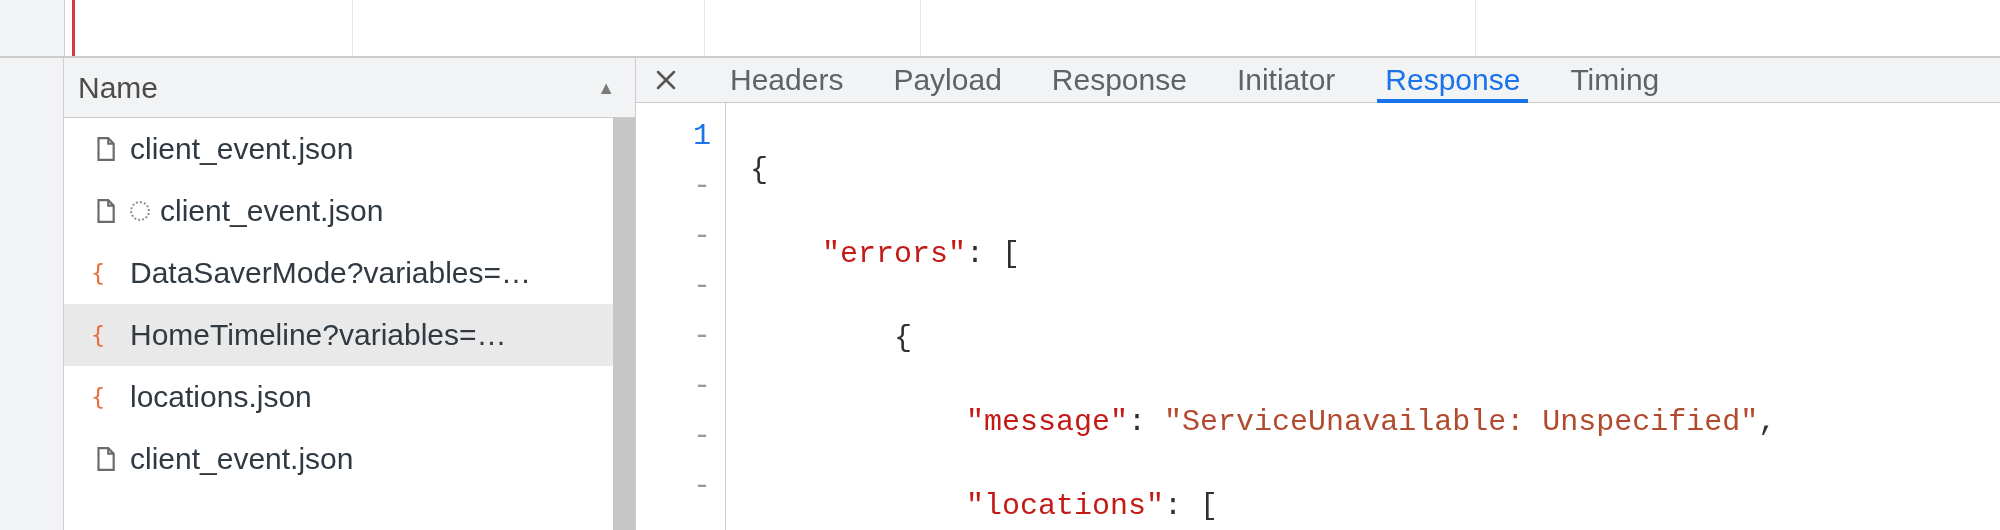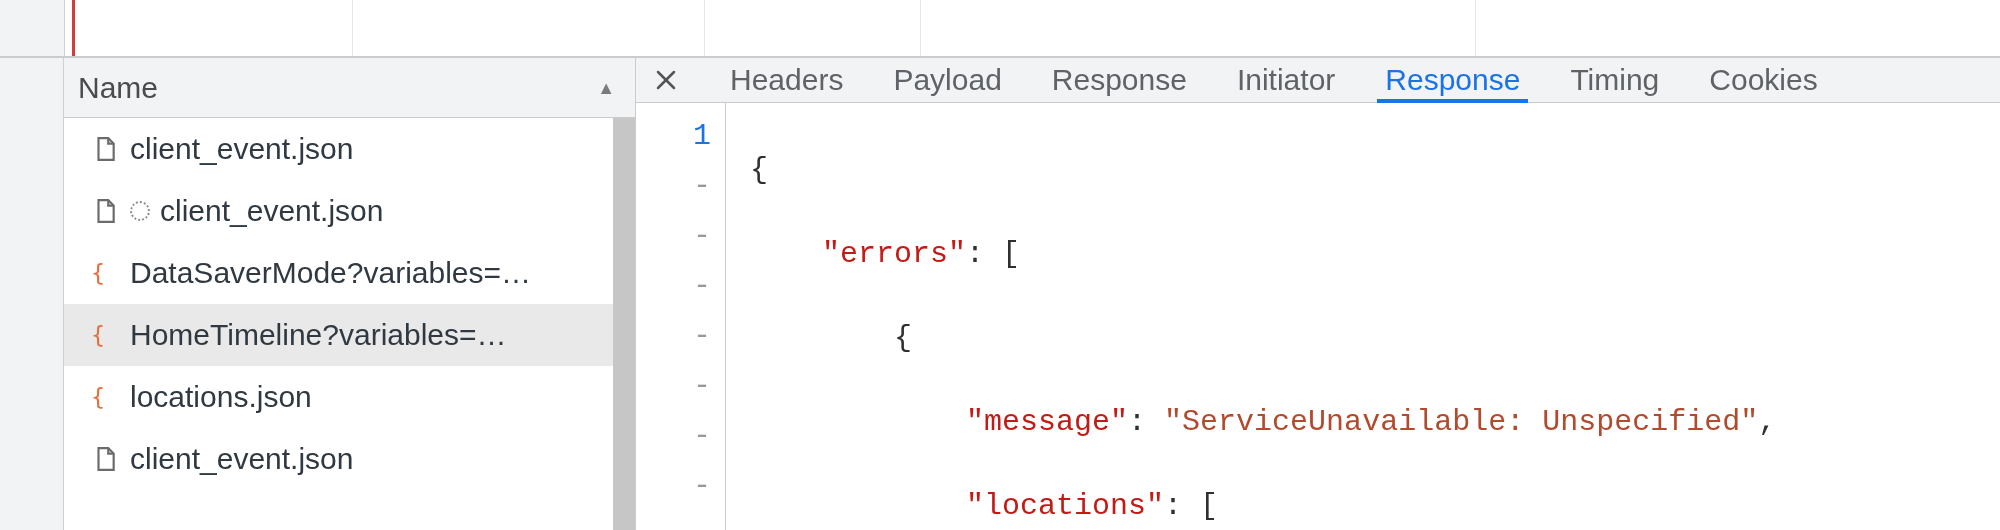--- a/index.html
+++ b/index.html
@@ -165,23 +165,20 @@
           </div>
         <div class="tab">
             <span>Initiator</span>
           </div>
         <div class="tab active">
             <span>Response</span>
           </div>
         <div class="tab">
             <span>Timing</span>
           </div>
-        <div class="tab">
-            <span>Cookies</span>
-          </div>
       </div>
 
       <div class="code-area">
         <div class="gutter">
           <div class="ln num">1</div>
           <div class="ln">-</div>
           <div class="ln">-</div>
           <div class="ln">-</div>
           <div class="ln">-</div>
           <div class="ln">-</div>

